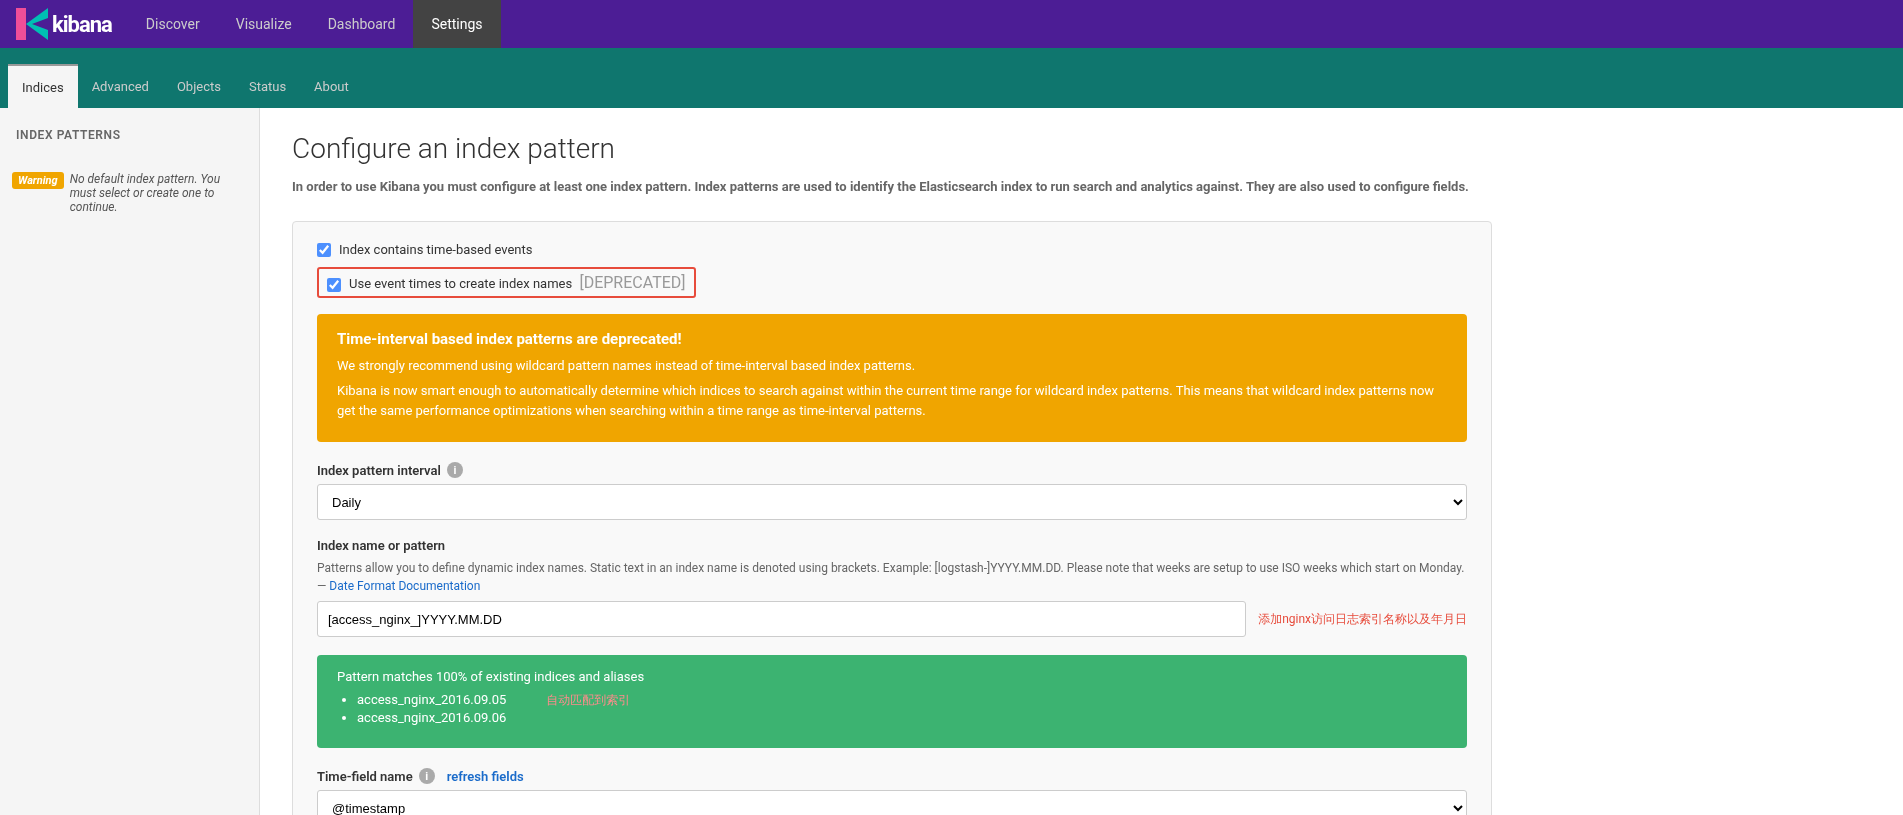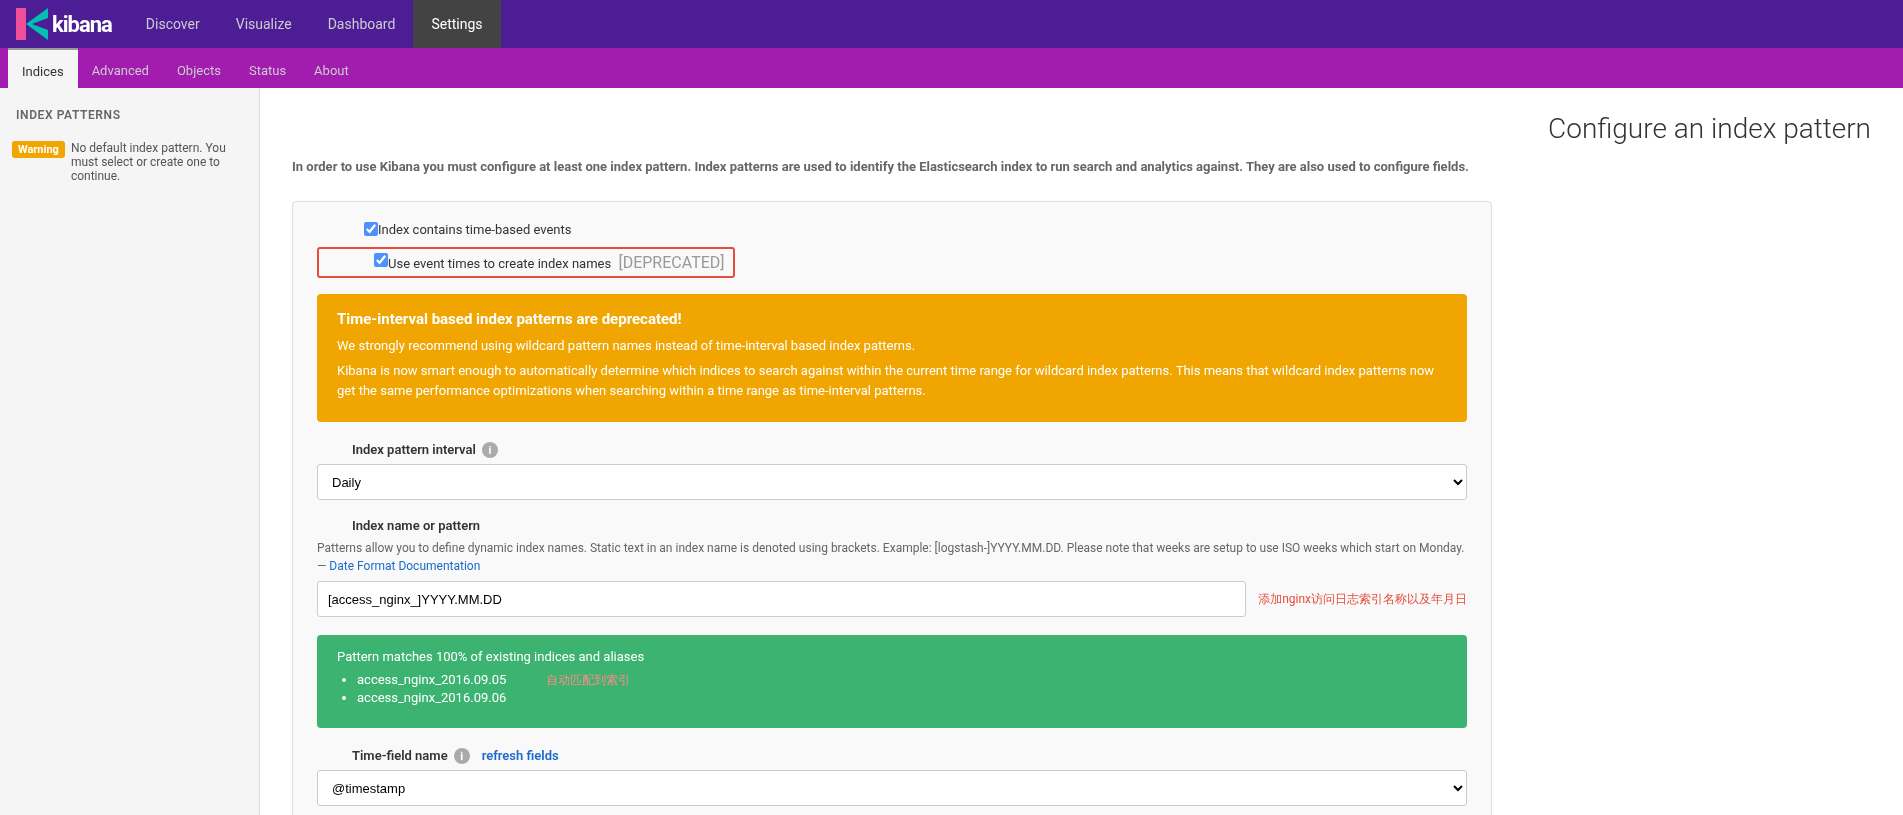--- a/index.html
+++ b/index.html
@@ -41,24 +41,24 @@
       padding: 0 18px;
       color: #ccc;
       font-size: 14px;
       cursor: pointer;
       height: 100%;
     }
     .top-nav-item.active { background: #434343; color: white; }
 
     
     .sub-nav {
-      background: #a21caf;
-      display: flex;
-      align-items: flex-start;
-      height: 40px;
+      background: #0f766e;
+      display: flex;
+      align-items: flex-end;
+      height: 60px;
       padding: 0 8px;
     }
     .sub-nav-item {
       padding: 0 14px;
       color: #ccc;
       font-size: 13px;
       cursor: pointer;
       height: 44px;
       display: flex;
       align-items: center;
@@ -83,26 +83,27 @@
     }
     .sidebar-title {
       font-size: 12px;
       color: #666;
       padding: 8px 16px 8px 16px;
       font-weight: 600;
       text-transform: uppercase;
       letter-spacing: 0.05em;
     }
     .warning-box {
-      margin: 11px 12px;
+      margin: 22px 12px;
       font-size: 12px;
       color: #555;
       display: flex;
       align-items: flex-start;
       gap: 6px;
+      font-style: italic;
     }
     .warning-badge {
       background: #f0a500;
       color: white;
       font-size: 11px;
       font-weight: bold;
       padding: 2px 6px;
       border-radius: 3px;
       white-space: nowrap;
       flex-shrink: 0;
@@ -112,21 +113,20 @@
     .main {
       flex: 1;
       padding: 24px 32px;
       background: white;
     }
     .page-title {
       font-size: 28px;
       font-weight: 300;
       color: #333;
       margin-bottom: 12px;
-      text-align: right;
     }
     .page-desc {
       font-size: 13px;
       color: #666;
       line-height: 1.5;
       margin-bottom: 24px;
       max-width: 1200px;
       font-weight: bold;
     }
 
@@ -135,26 +135,25 @@
       background: #f9f9f9;
       border: 1px solid #ddd;
       border-radius: 4px;
       padding: 20px 24px;
       max-width: 1200px;
     }
 
     
     .checkbox-row {
       display: flex;
-      align-items: flex-start;
+      align-items: flex-end;
       margin-bottom: 10px;
-      gap: 0;
+      gap: 8px;
       font-size: 13px;
       color: #333;
-      margin-left: 47px;
     }
     .checkbox-row input[type="checkbox"] {
       width: 14px;
       height: 14px;
       accent-color: #4d90fe;
     }
 
     
     .orange-panel {
       background: #f0a500;
@@ -177,23 +176,22 @@
     
     .field-group {
       margin-bottom: 18px;
     }
     .field-label {
       font-size: 13px;
       font-weight: 600;
       color: #333;
       margin-bottom: 6px;
       display: flex;
-      align-items: flex-start;
+      align-items: center;
       gap: 6px;
-      margin-left: 35px;
     }
     .info-icon {
       display: inline-flex;
       align-items: center;
       justify-content: center;
       width: 16px;
       height: 16px;
       background: #aaa;
       color: white;
       border-radius: 50%;

